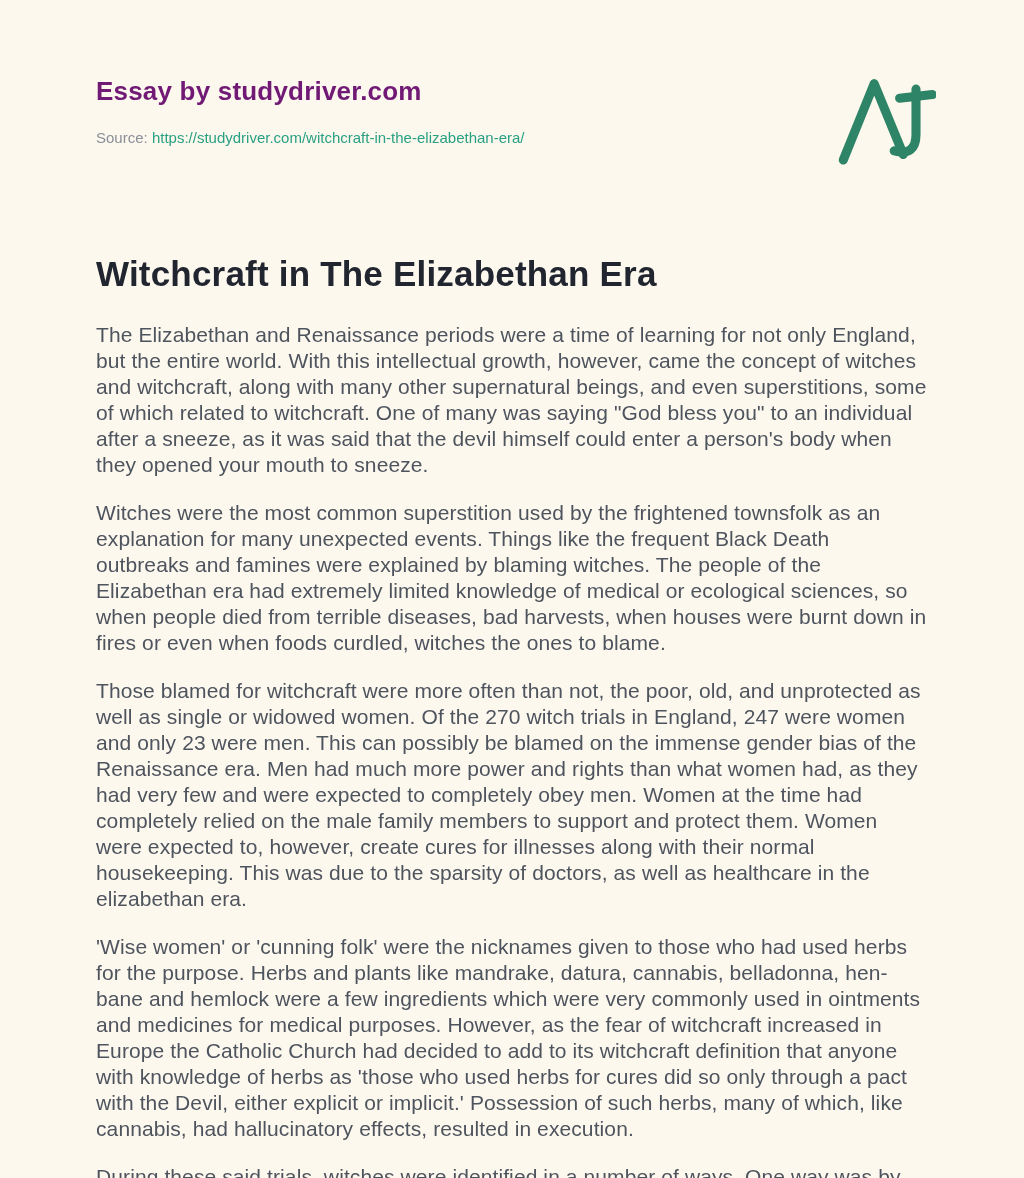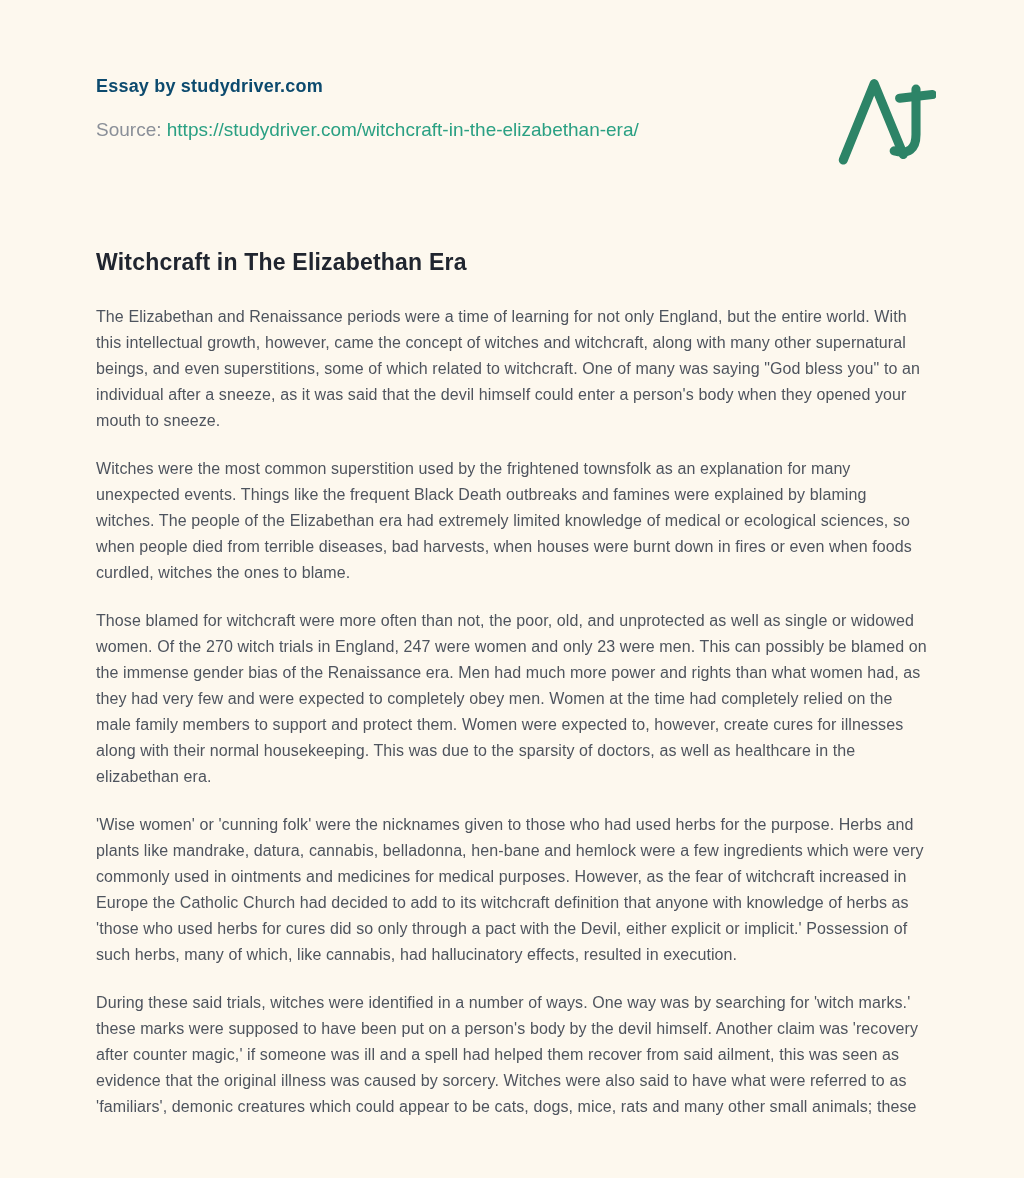--- a/index.html
+++ b/index.html
@@ -23,29 +23,29 @@
     margin: 0 0 0 96px;
     padding-top: 76px;
   }
 
   
   .header {
     position: relative;
   }
 
   .byline {
-    font-size: 18px;
+    font-size: 26px;
     font-weight: 700;
-    color: #0c4a6e;
+    color: #701a75;
     letter-spacing: 0.2px;
   }
 
   .source-line {
     margin-top: 22px;
-    font-size: 19px;
+    font-size: 15px;
     color: #8a8f98;
   }
 
   .source-line a {
     color: #2aa083;
     text-decoration: none;
     cursor: pointer;
   }
 
   .logo {
@@ -55,29 +55,29 @@
     width: 100px;
     height: 96px;
   }
 
   
   .article {
     padding-top: 108px;
   }
 
   .title {
-    font-size: 23px;
+    font-size: 35px;
     font-weight: 600;
     color: #20252f;
     letter-spacing: 0.2px;
     margin-bottom: 28px;
   }
 
   .body-text p {
-    font-size: 16px;
+    font-size: 21px;
     line-height: 26px;
     color: #4e545e;
     margin-bottom: 22px;
     letter-spacing: 0.1px;
   }
 </style>
 </head>
 <body>
 
 <div class="page">

